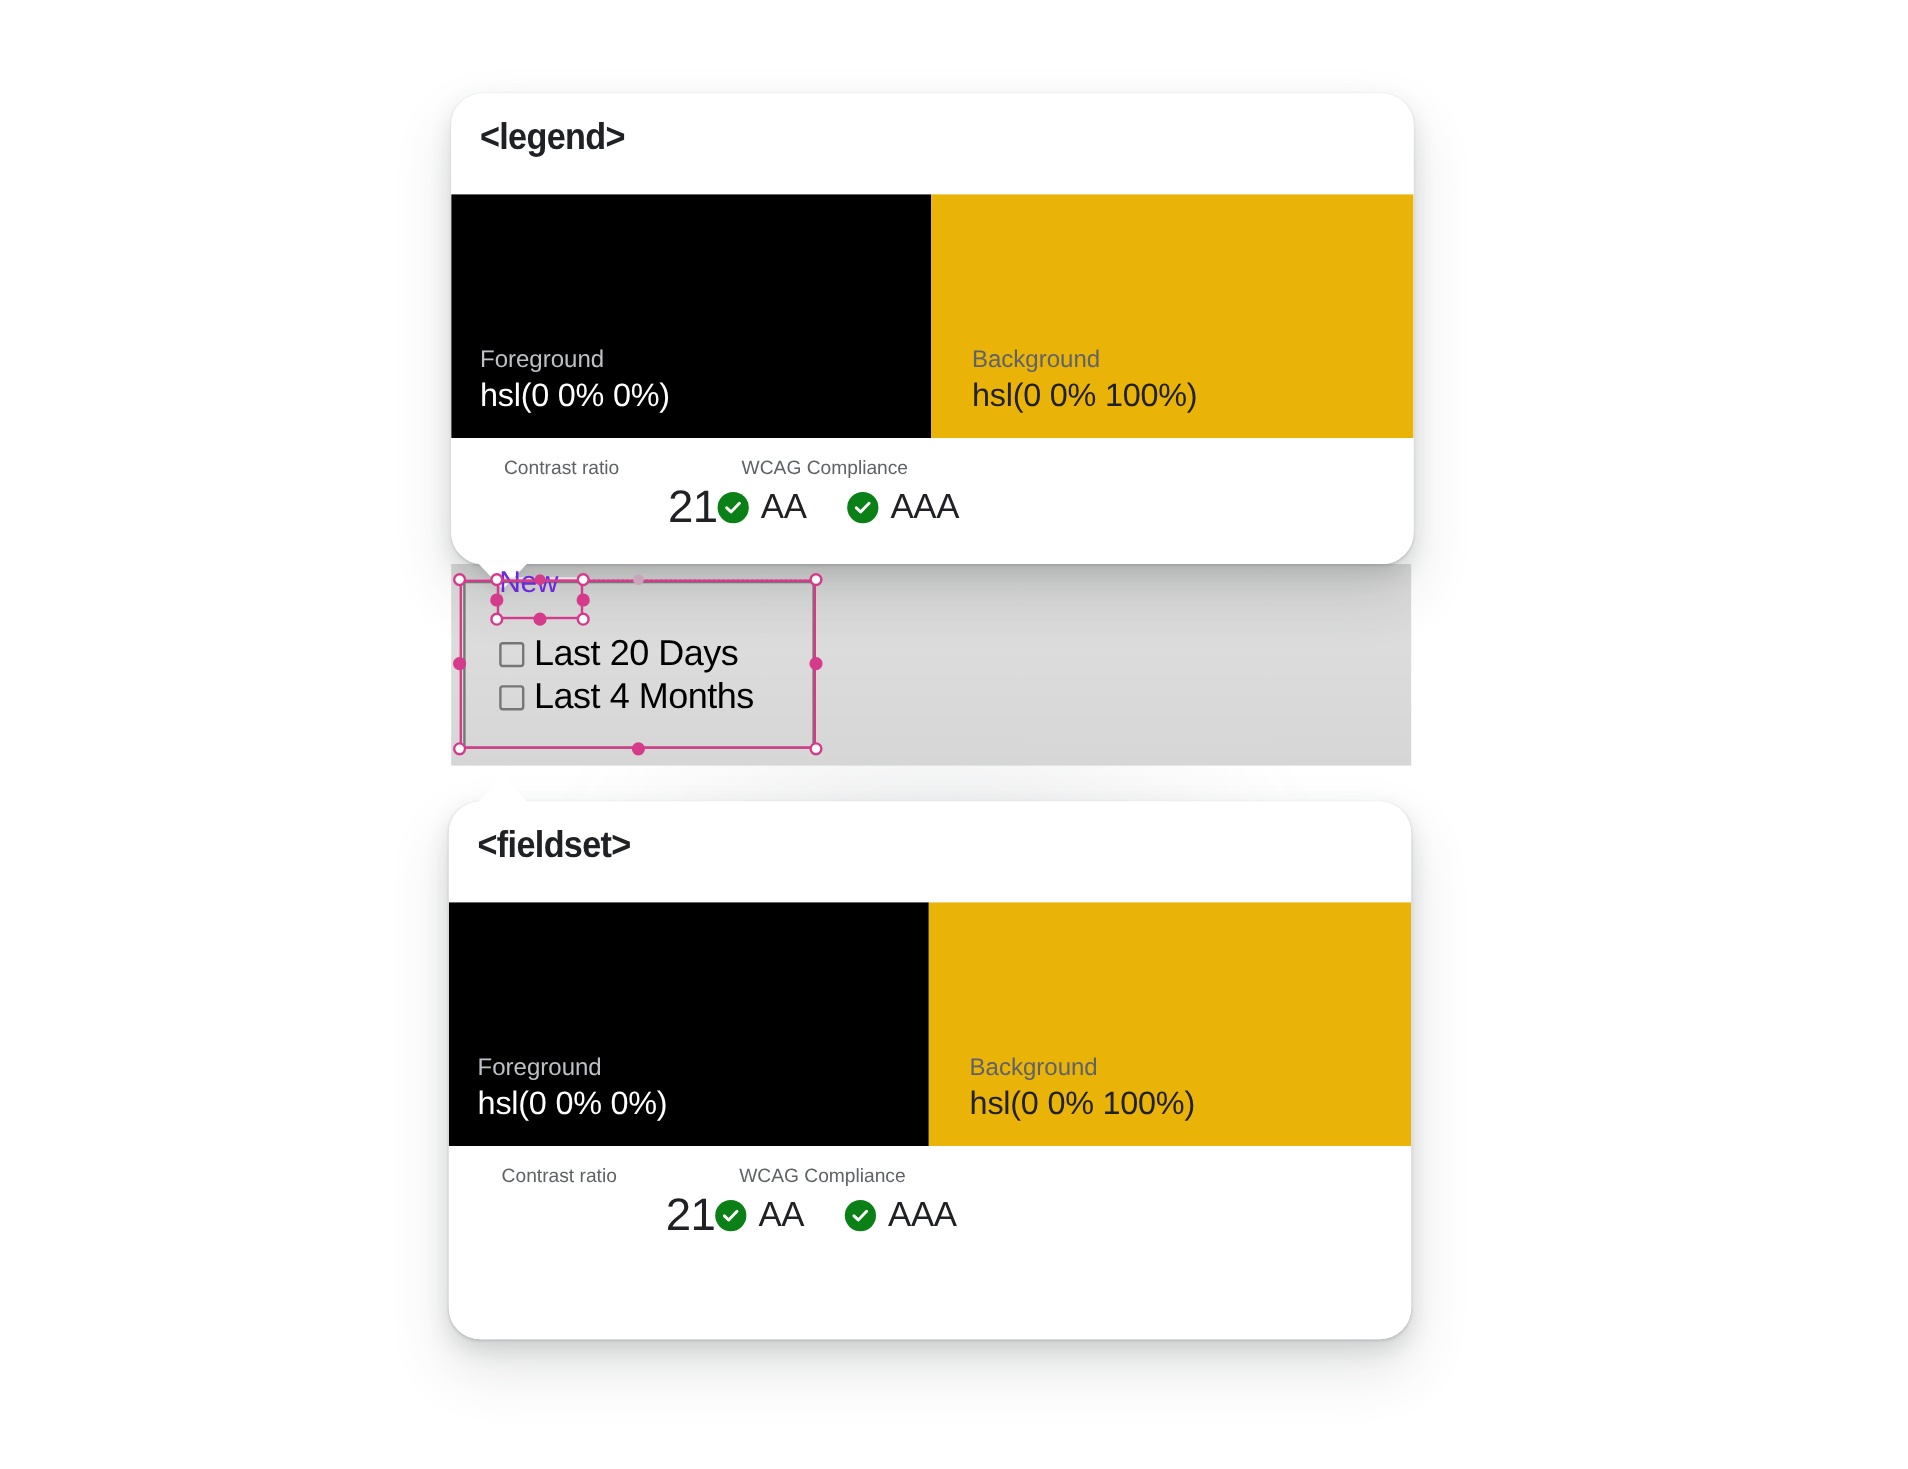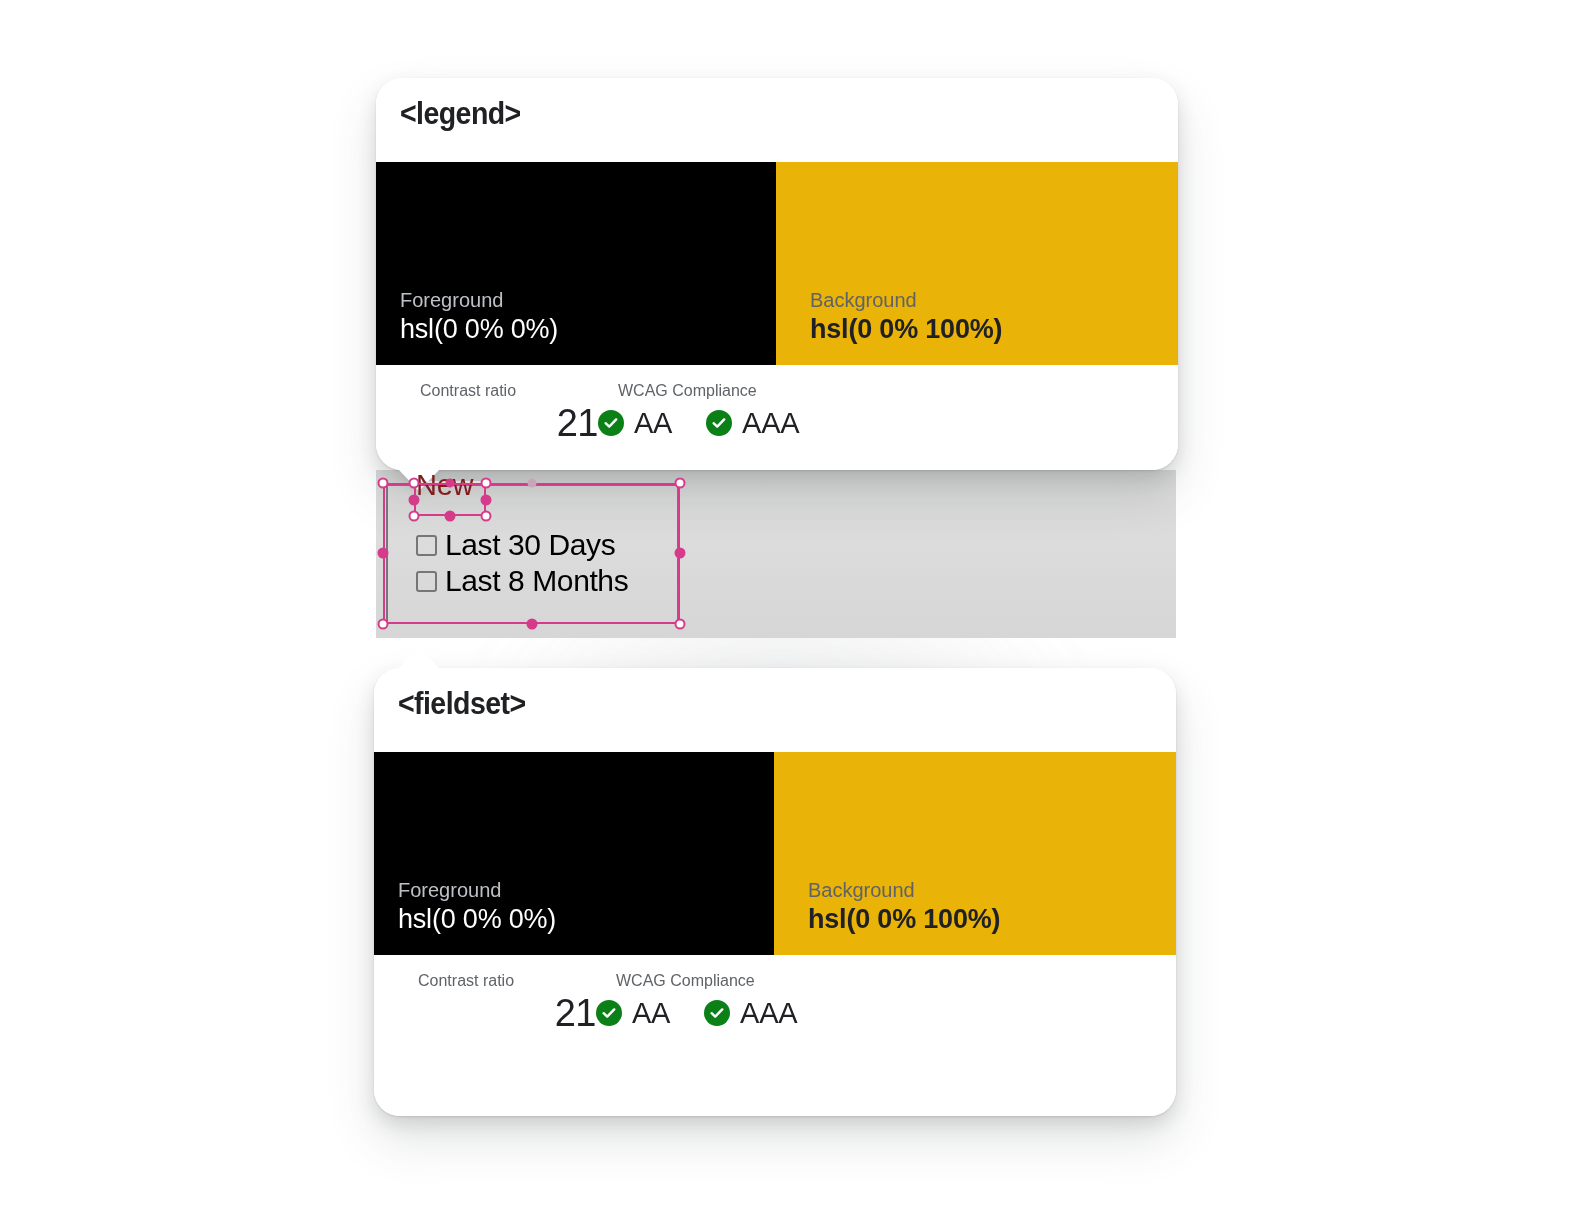--- a/index.html
+++ b/index.html
@@ -104,21 +104,21 @@
     flex: 1;
     background: #eab308;
     padding: 0 0 18px 34px;
   }
   .sw-label { font-size: 20px; line-height: 1.25; }
   .sw-value { font-size: 27px; line-height: 1.25; letter-spacing: -0.2px; }
 
   .swatch.fg .sw-label { color: #bdc1c6; }
   .swatch.fg .sw-value { color: #ffffff; }
   .swatch.bg .sw-label { color: #5f6368; }
-  .swatch.bg .sw-value { color: #202124; font-weight: bold; }
+  .swatch.bg .sw-value { color: #202124; }
 
   
   .metrics {
     display: flex;
     padding: 16px 0 0 24px;
     gap: 0;
   }
   .metric-ratio { width: 198px; }
   .metric-label {
     font-size: 16px;
@@ -156,23 +156,23 @@
     width: 293px; height: 140px;
     border: 2px solid #767676;
     border-radius: 2px;
     background: transparent;
   }
   .fieldset-legend {
     position: absolute;
     left: 28px; top: -16px;
     background: transparent;
     padding: 0 2px;
-    font-size: 29px;
+    font-size: 25px;
     line-height: 34px;
-    color: #7f1d1d;
+    color: #6d28d9;
     letter-spacing: -0.3px;
     white-space: nowrap;
   }
   .fieldset-legend-mask {
     position: absolute;
     left: 26px; top: -3px;
     height: 4px;
     width: 78px;
     background: #e3e3e3;
   }
@@ -330,26 +330,26 @@
     <div class="tail tail-up"></div>
   </div>
 
   <div id="widget">
     <div class="fieldset-box"></div>
     <div class="fieldset-legend-mask"></div>
     <div class="fieldset-legend">New</div>
 
     <label class="cb-row r1">
       <span class="cb-box"></span>
-      <span class="cb-label">Last 30 Days</span>
+      <span class="cb-label">Last 20 Days</span>
     </label>
 
     <label class="cb-row r2">
       <span class="cb-box"></span>
-      <span class="cb-label">Last 8 Months</span>
+      <span class="cb-label">Last 4 Months</span>
     </label>
   </div>
 
   <div class="sel" style="left:383px; top:483px; width:297px; height:141px;"></div>
 
   <div class="sel" style="left:414px; top:483px; width:72px; height:33px;"></div>
 
   <div class="sel-dashed" style="left:486px; top:483px; width:194px;"></div>
 
   <div class="handle" style="left:383px; top:483px;"></div>

